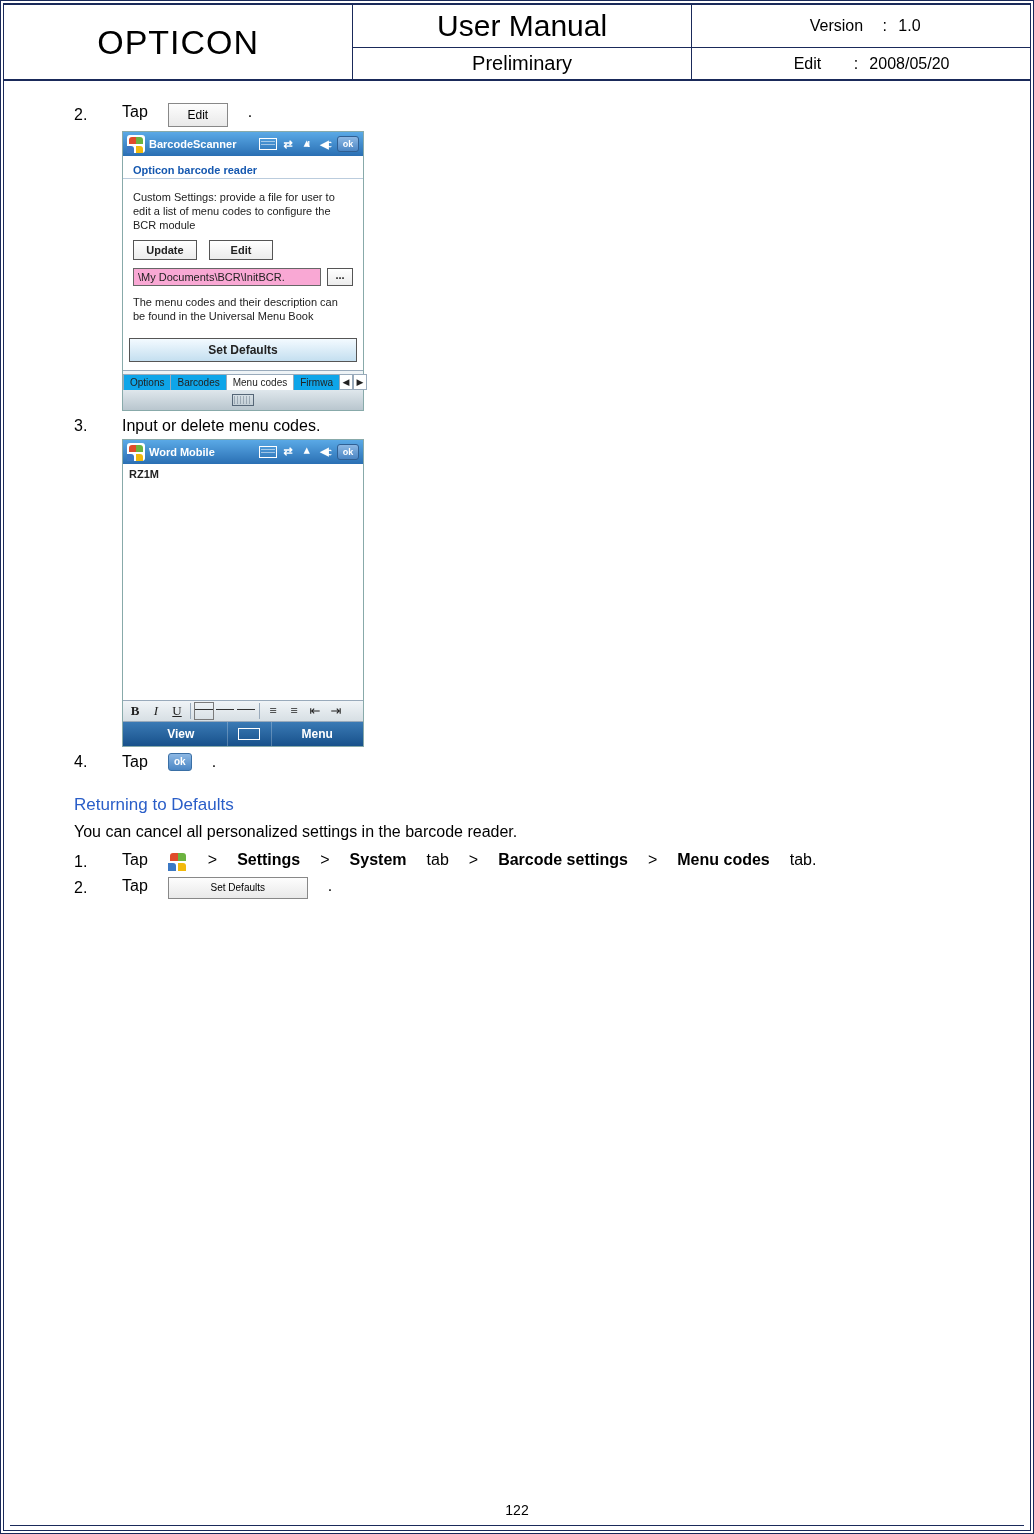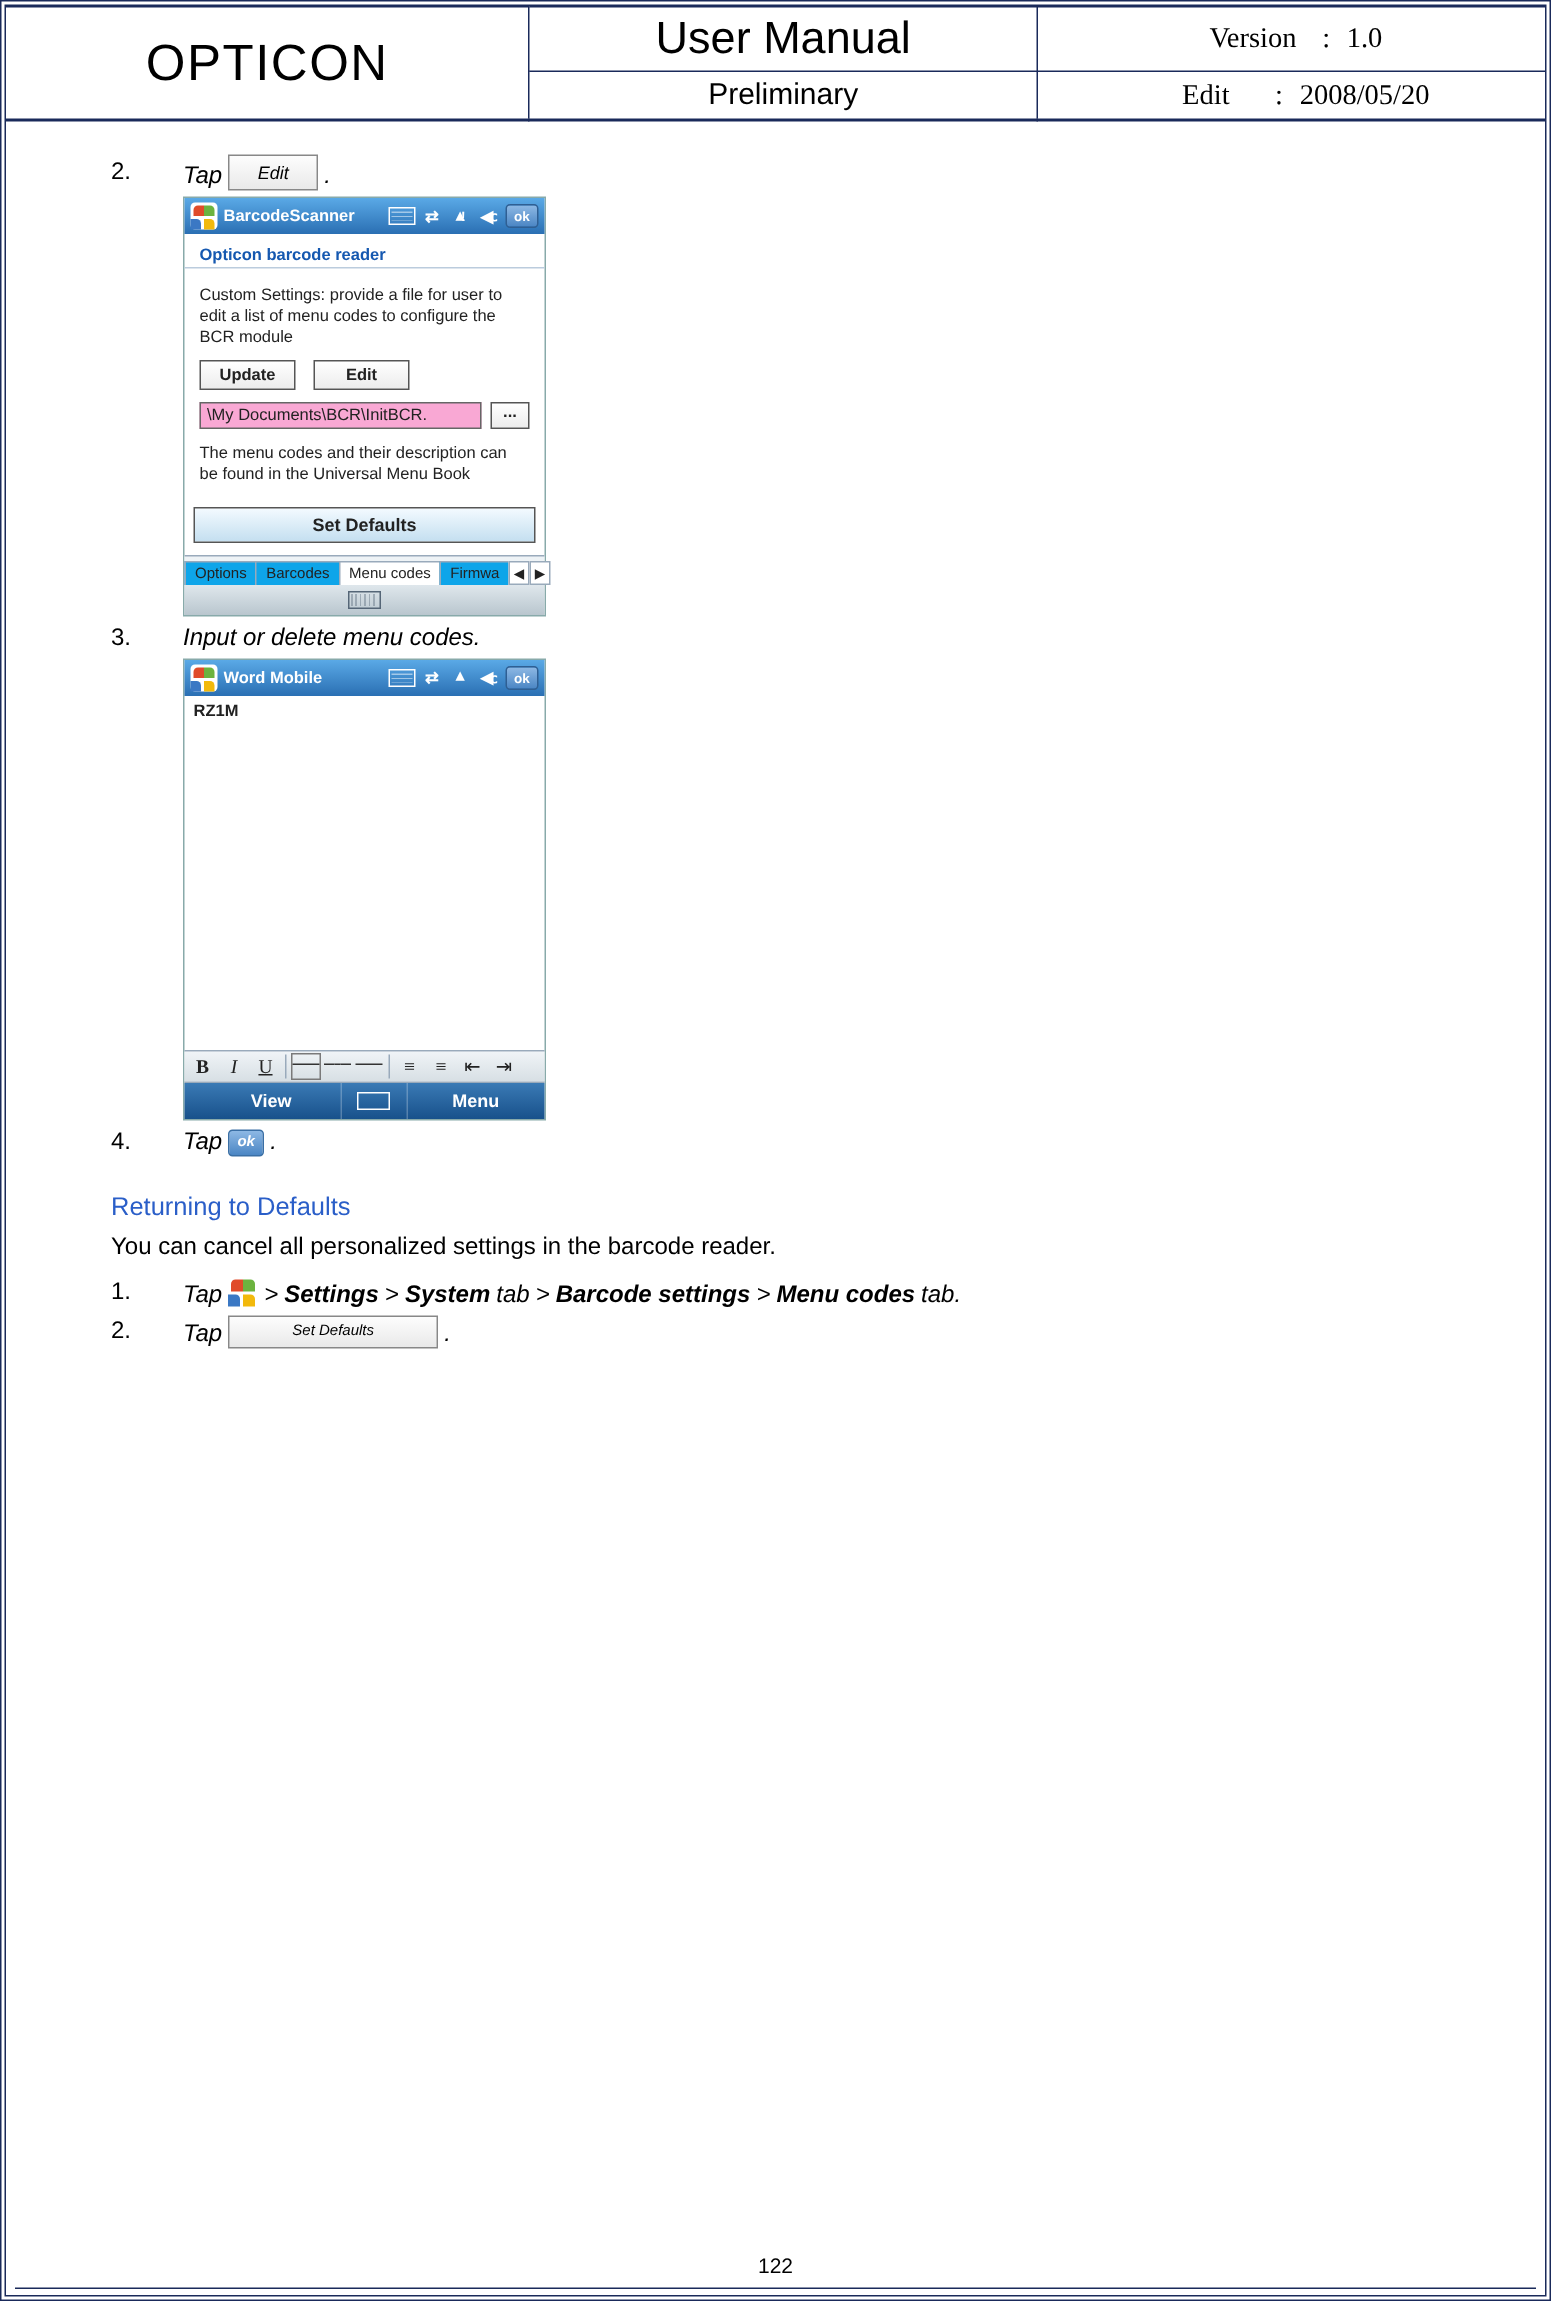--- a/index.html
+++ b/index.html
@@ -40,22 +40,22 @@
   .hdr-title {
     font-family: Arial, sans-serif;
     font-size: 30px;
     width: 33%;
   }
   .hdr-sub {
     font-family: Arial, sans-serif;
     font-size: 20px;
   }
   .hdr-meta {
-    font-family: Liberation Serif, serif;
-    font-size: 19px;
+    font-family: Liberation Sans, sans-serif;
+    font-size: 16px;
     text-align: left;
     padding-left: 14px;
     border-right: none !important;
   }
   .hdr-meta .lbl { display:inline-block; width: 70px; }
   .hdr-meta .colon { display:inline-block; width: 18px; text-align:center; }
   .content {
     padding: 18px 40px 10px 70px;
   }
   .step-row {
@@ -63,24 +63,23 @@
     align-items: center;
     margin: 4px 0;
     font-size: 16px;
   }
   .step-num {
     width: 48px;
     flex: 0 0 48px;
   }
   .step-body {
     display: flex;
-    align-items: flex-end;
+    align-items: flex-start;
     flex-wrap: wrap;
-    gap: 4px;
-    font-style: italic;
+    gap: 20px;
   }
   .step-body .bold { font-weight: bold; }
   .section-heading {
     color: #2a5ec8;
     font-size: 17px;
     margin: 24px 0 8px 0;
   }
   .plain-para {
     font-size: 16px;
     margin: 8px 0 10px 0;

